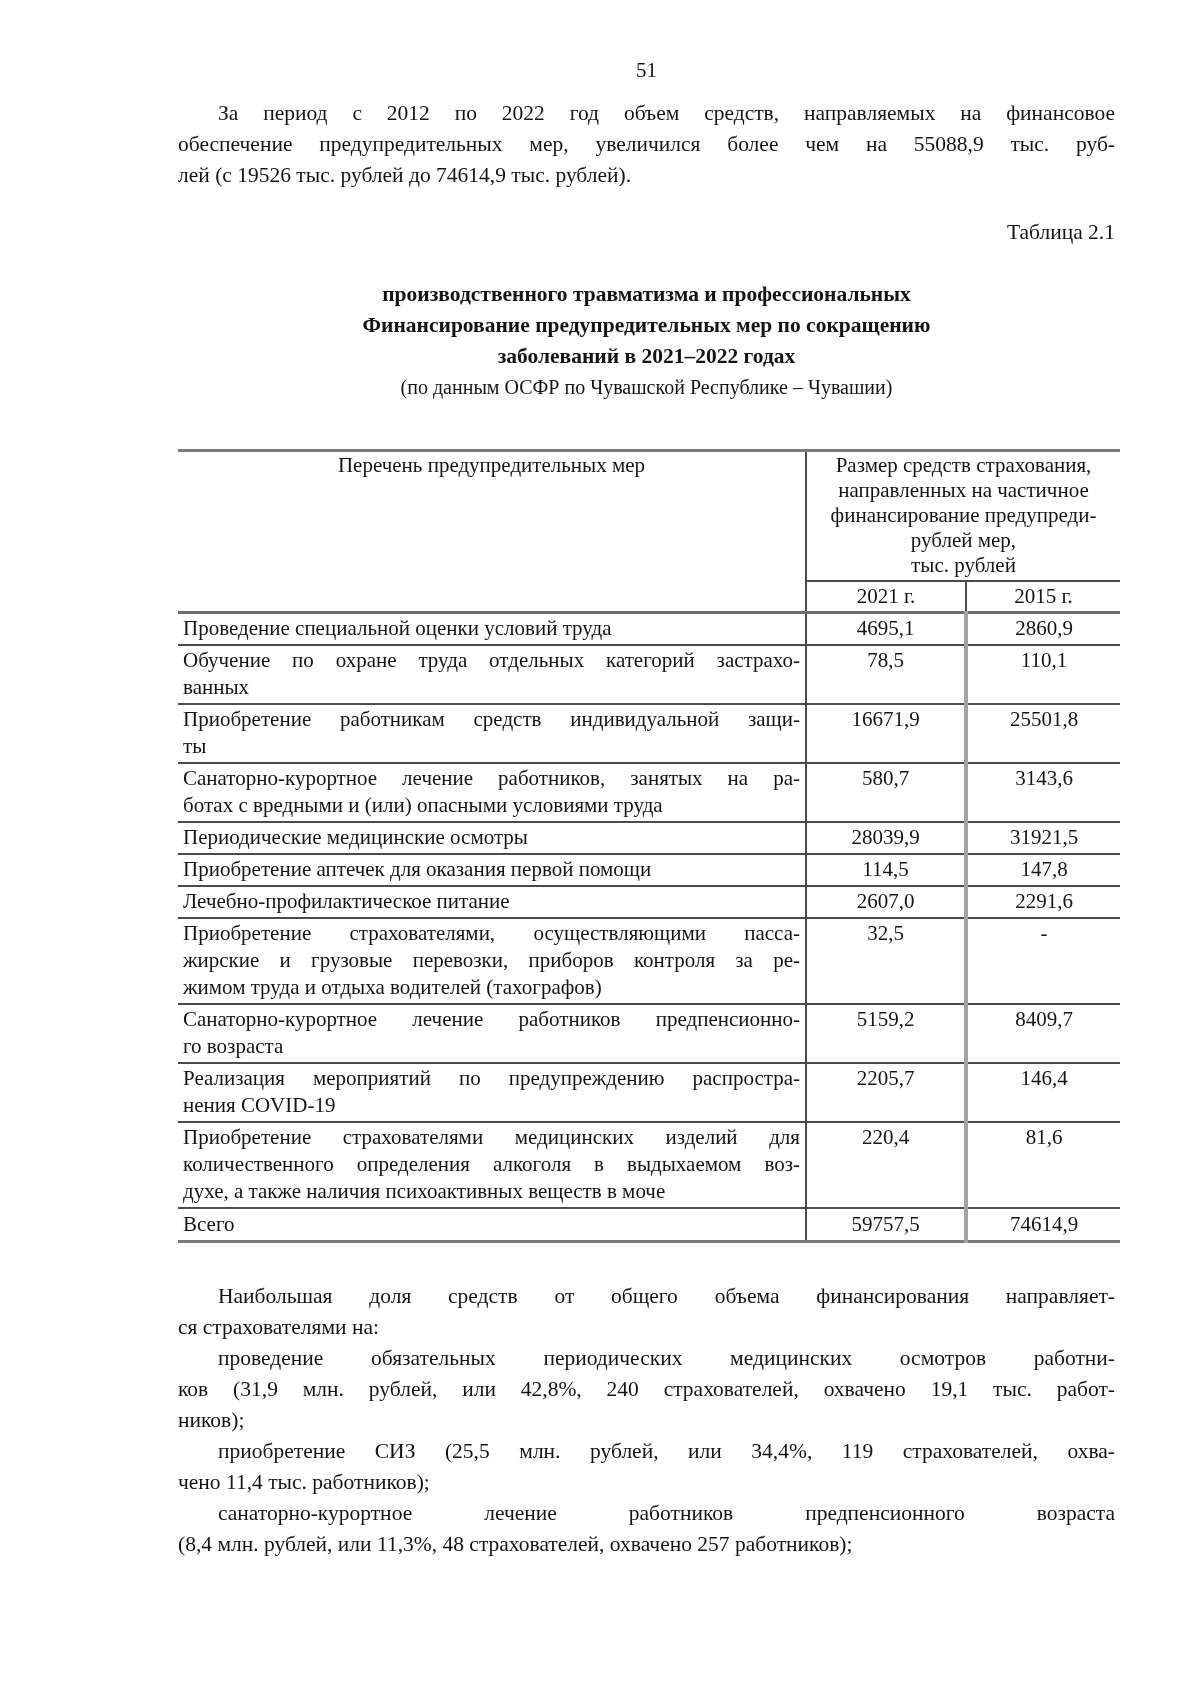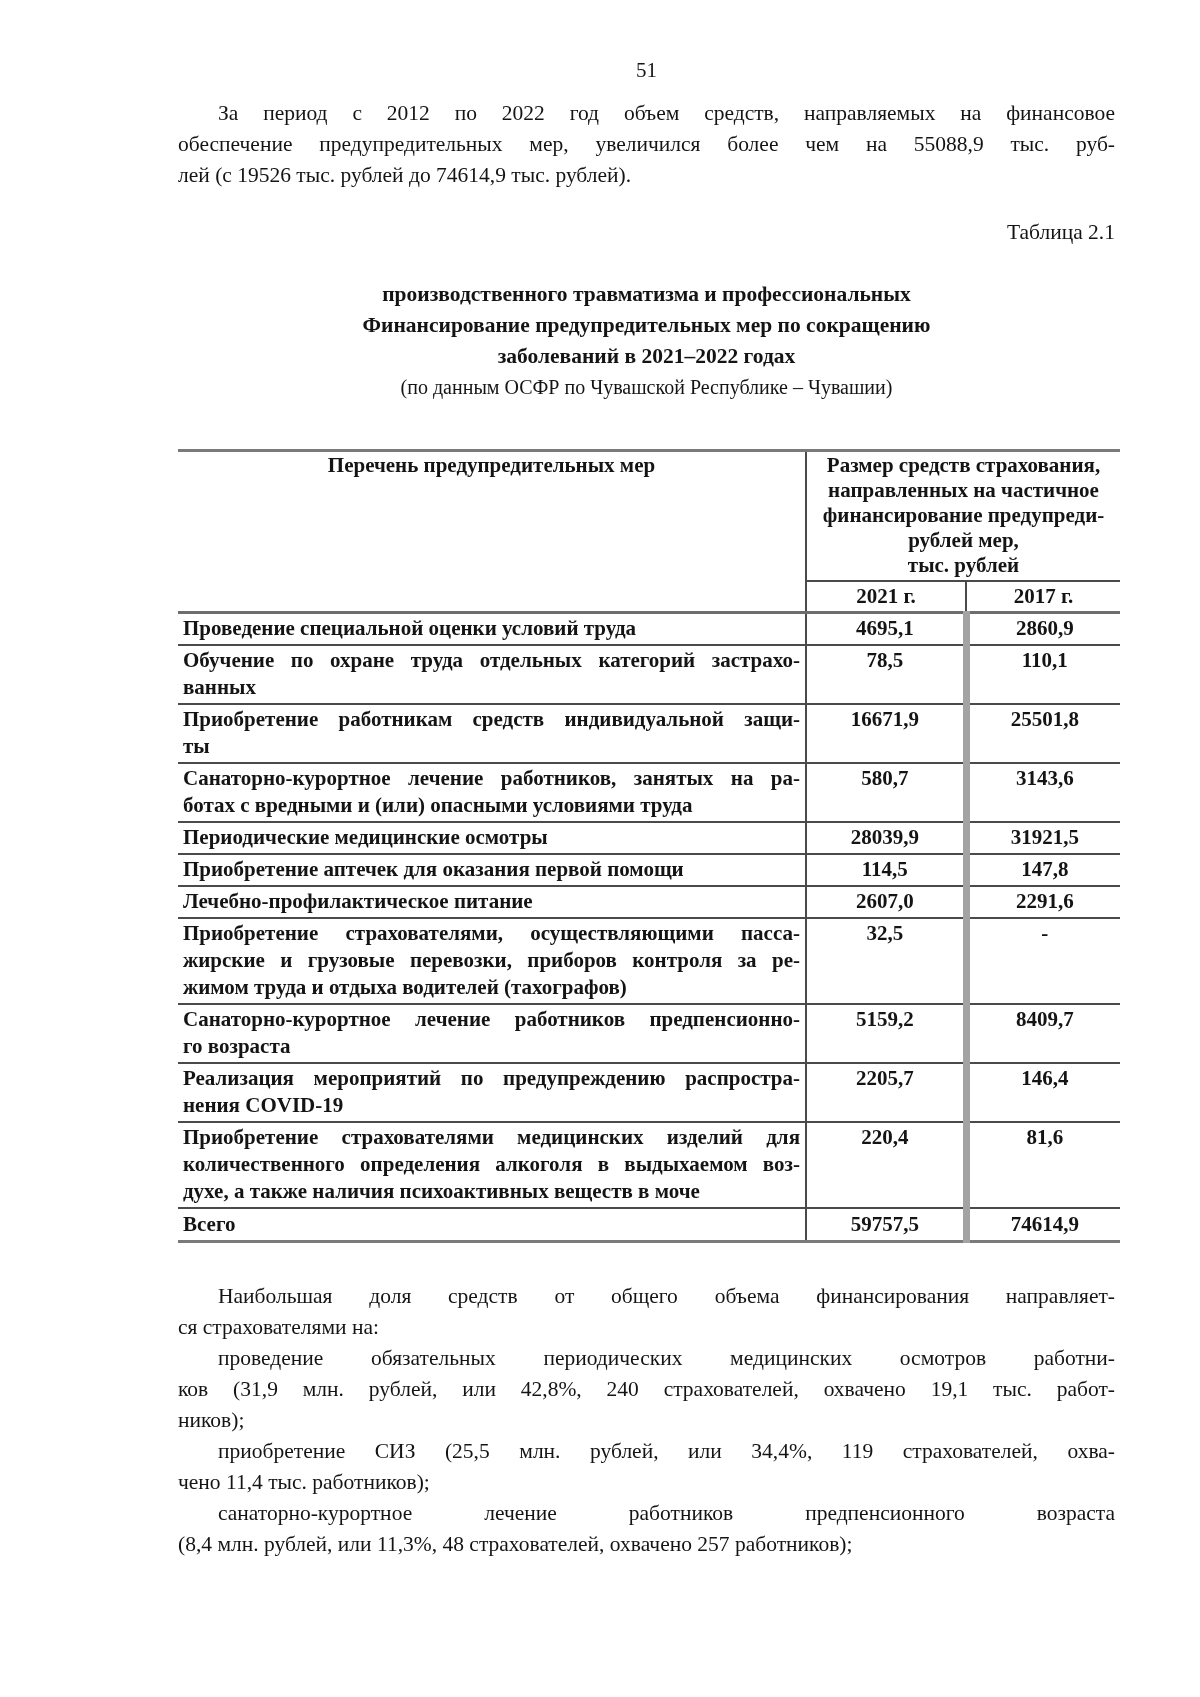--- a/index.html
+++ b/index.html
@@ -48,21 +48,21 @@
   }
   table.fin {
     margin-top: 46px;
     border-collapse: collapse;
     table-layout: fixed;
     width: 942px;
     border-top: 3px solid #7a7a7a;
     border-bottom: 3px solid #7a7a7a;
   }
   table.fin td, table.fin th {
-    font-weight: bold;
+    font-weight: normal;
     font-size: 21px;
     vertical-align: top;
     padding: 1px 5px 2px 5px;
     box-sizing: border-box;
   }
   col.c-measure { width: 628px; }
   col.c-2021    { width: 160px; }
   col.c-2022    { width: 154px; }
   .hdr-measure {
     text-align: center;
@@ -85,24 +85,24 @@
     border-right: 2px solid #4a4a4a;
     border-bottom: 2px solid #4a4a4a;
     line-height: 27px;
   }
   td.val {
     text-align: center;
     border-bottom: 2px solid #4a4a4a;
     line-height: 27px;
     margin-left: 40px;
   }
-  td.val.y2 { border-left: 7px solid #a3a3a3; }
+  td.val.y2 { border-left: 4px solid #a3a3a3; }
   td .cl { text-align: justify; text-align-last: justify; }
   td .cl.last { text-align-last: left; }
-  tr.total td { font-weight: bold; border-bottom: none; line-height: 28px; }
+  tr.total td { font-weight: normal; border-bottom: none; line-height: 28px; }
   tr.total td.measure { border-bottom: none; }
   .after-block { margin-top: 38px; }
 </style>
 </head>
 <body>
 
 <div class="page">
 
   <div class="page-number">51</div>
 
@@ -134,21 +134,21 @@
         <td class="hdr-funding" colspan="2" id="funding-header">
             <div>Размер средств страхования,</div>
             <div>направленных на частичное</div>
             <div>финансирование предупреди-</div>
             <div>рублей мер,</div>
             <div>тыс. рублей</div>
           </td>
       </tr>
       <tr>
         <td class="hdr-year y1">2021 г.</td>
-        <td class="hdr-year y2">2017 г.</td>
+        <td class="hdr-year y2">2015 г.</td>
       </tr>
     <tr>
           <td class="measure">
             <div class="cl last">Проведение специальной оценки условий труда</div>
           </td>
           <td class="val y1">4695,1</td>
           <td class="val y2">2860,9</td>
         </tr>
         <tr>
           <td class="measure">

